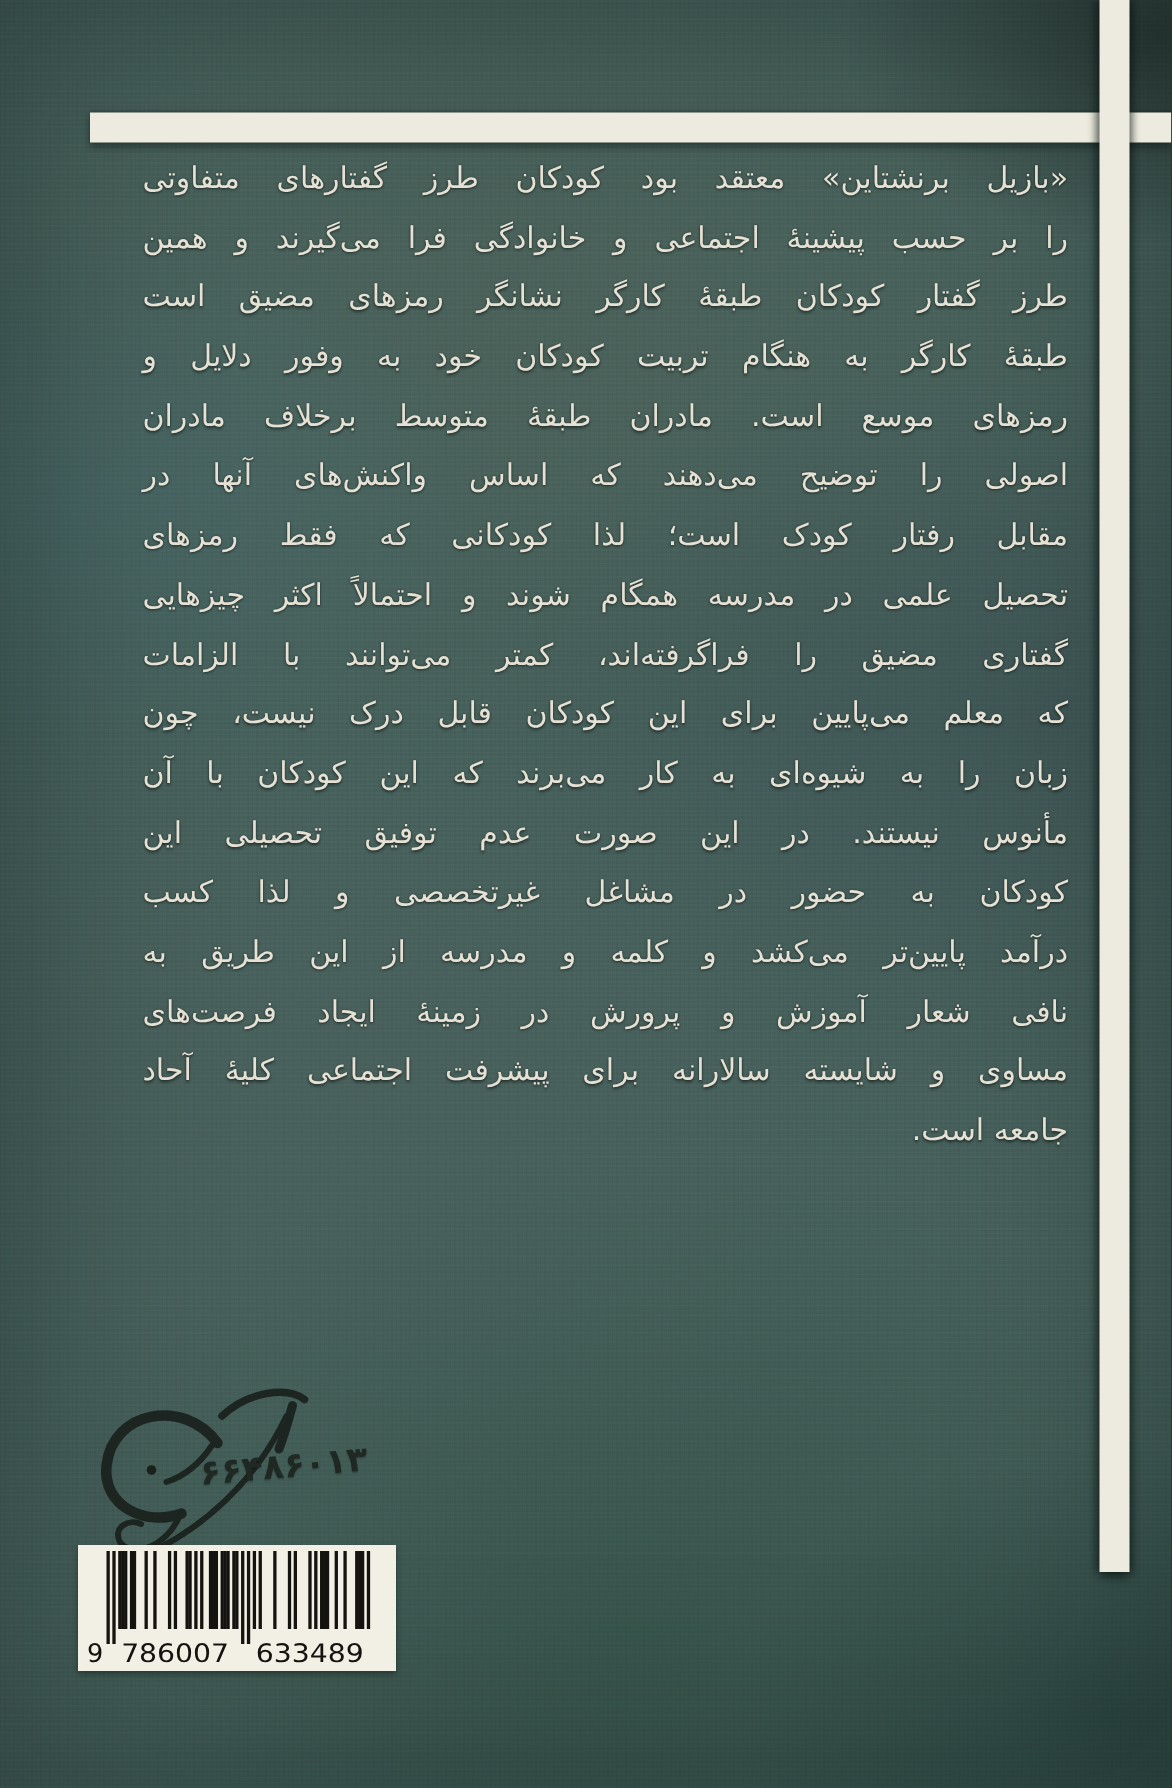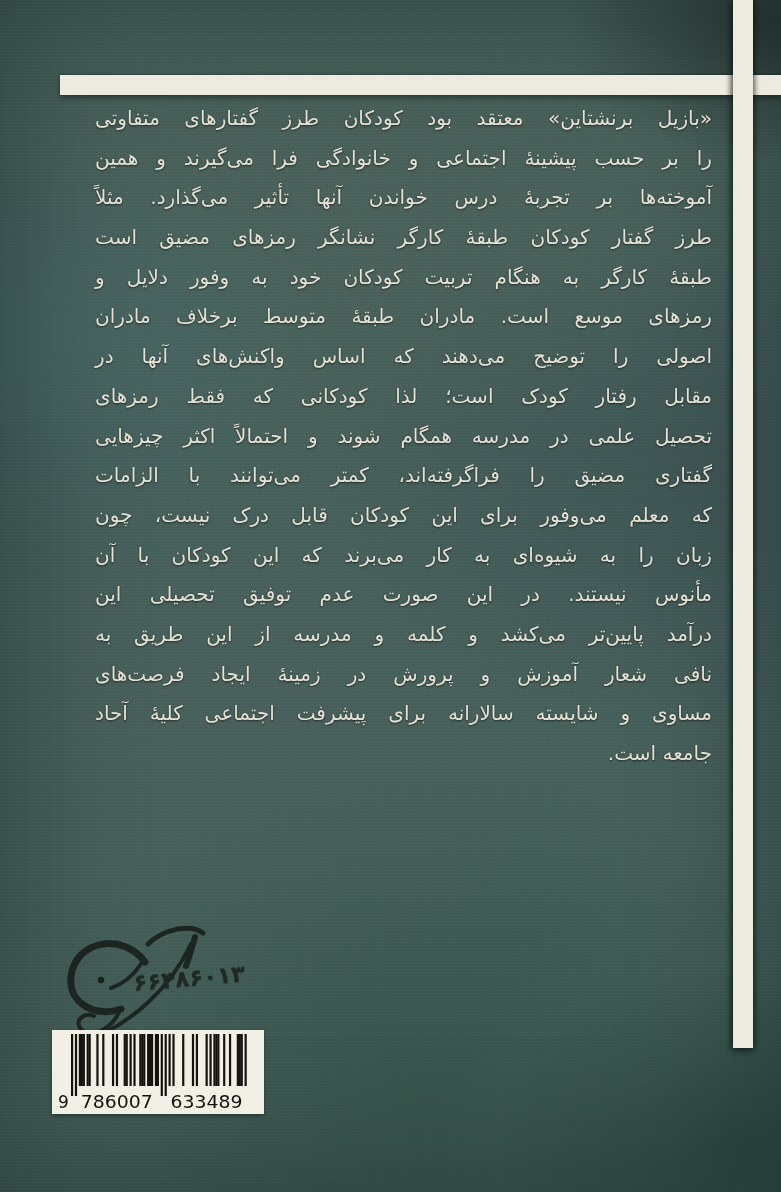--- a/index.html
+++ b/index.html
@@ -67,31 +67,31 @@
 <body>
 
 <div class="page">
 
   <div class="hbar"></div>
   <div class="vbar"></div>
 
   <div class="text-block">
       <div class="line">«بازیل برنشتاین» معتقد بود کودکان طرز گفتارهای متفاوتی</div>
       <div class="line">را بر حسب پیشینهٔ اجتماعی و خانوادگی فرا می‌گیرند و همین</div>
-      <div class="line">آموخته‌ها بر تجربهٔ درس خواندن آنها تأثیر می‌گذارد. مثلاً</div>
       <div class="line">طرز گفتار کودکان طبقهٔ کارگر نشانگر رمزهای مضیق است</div>
       <div class="line">طبقهٔ کارگر به هنگام تربیت کودکان خود به وفور دلایل و</div>
       <div class="line">رمزهای موسع است. مادران طبقهٔ متوسط برخلاف مادران</div>
       <div class="line">اصولی را توضیح می‌دهند که اساس واکنش‌های آنها در</div>
       <div class="line">مقابل رفتار کودک است؛ لذا کودکانی که فقط رمزهای</div>
       <div class="line">تحصیل علمی در مدرسه همگام شوند و احتمالاً اکثر چیزهایی</div>
       <div class="line">گفتاری مضیق را فراگرفته‌اند، کمتر می‌توانند با الزامات</div>
-      <div class="line">که معلم می‌وفور برای این کودکان قابل درک نیست، چون</div>
+      <div class="line">که معلم می‌پایین برای این کودکان قابل درک نیست، چون</div>
       <div class="line">زبان را به شیوه‌ای به کار می‌برند که این کودکان با آن</div>
       <div class="line">مأنوس نیستند. در این صورت عدم توفیق تحصیلی این</div>
+      <div class="line">کودکان به حضور در مشاغل غیرتخصصی و لذا کسب</div>
       <div class="line">درآمد پایین‌تر می‌کشد و کلمه و مدرسه از این طریق به</div>
       <div class="line">نافی شعار آموزش و پرورش در زمینهٔ ایجاد فرصت‌های</div>
       <div class="line">مساوی و شایسته سالارانه برای پیشرفت اجتماعی کلیهٔ آحاد</div>
       <div class="line">جامعه است.</div>
     </div>
 
   <div class="publisher">
     <svg width="220" height="140" viewBox="0 0 220 140">
       <g fill="none" stroke="#1a211d" stroke-linecap="round" opacity="0.92">
 

